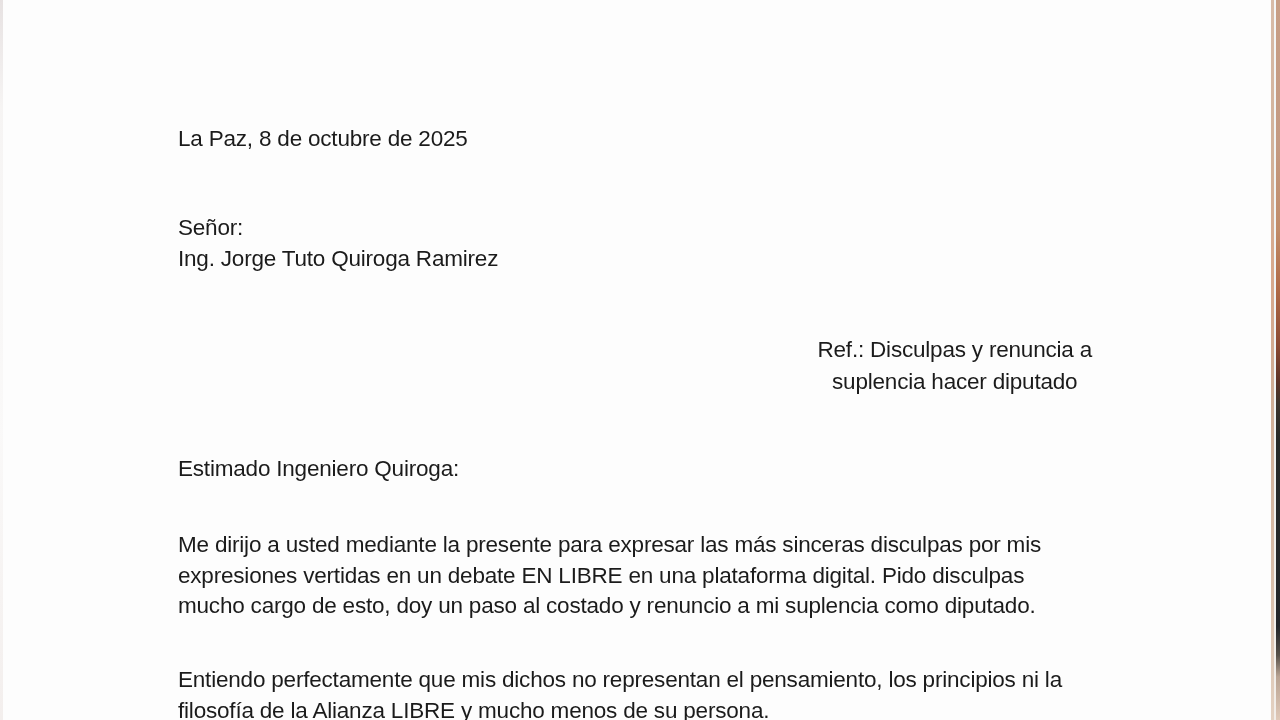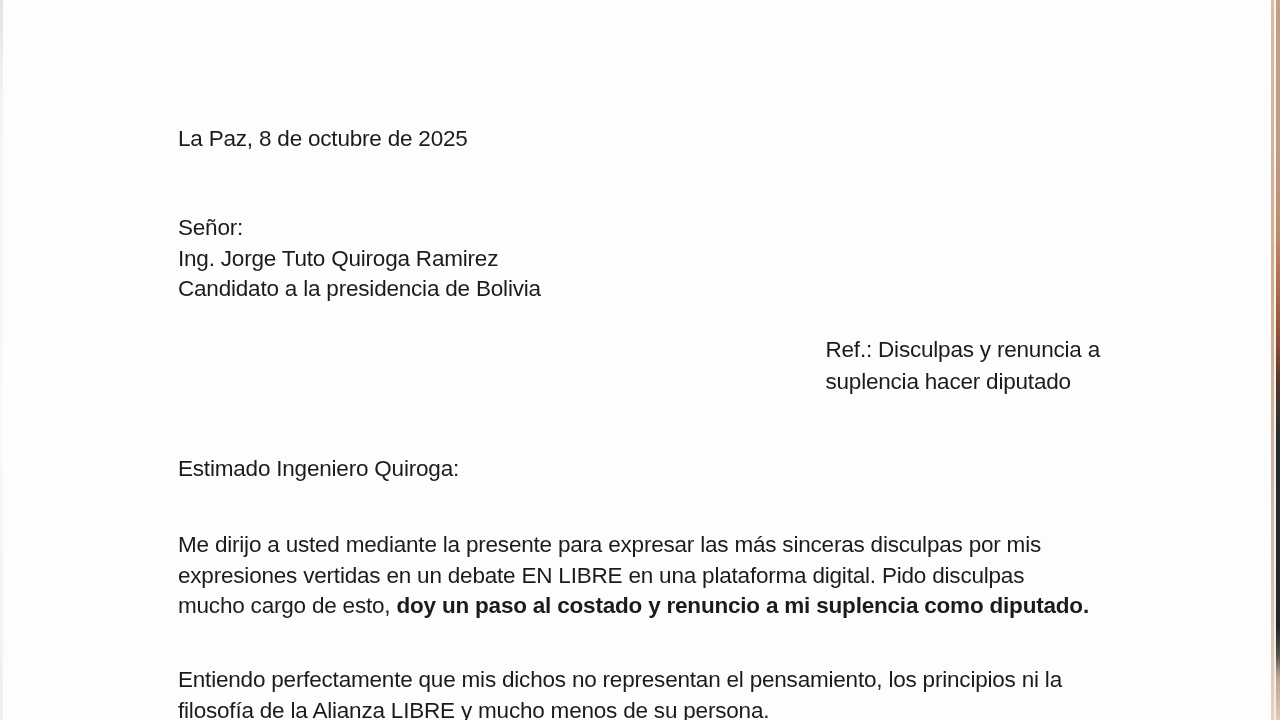--- a/index.html
+++ b/index.html
@@ -66,39 +66,38 @@
       #b9a392 94%,
       #e0c9b8 100%);
   }
   .text-block {
     position: absolute;
     font-size: 22.5px;
     line-height: 30.5px;
     letter-spacing: -0.2px;
     white-space: nowrap;
   }
-  .b { font-weight: 700; }
+  .b { font-weight: 400; }
   #date-line      { left: 178px; top: 124px; }
   #recipient      { left: 178px; top: 213px; }
-  #reference      { right: 180px; top: 334px; text-align: left; line-height: 32px; }
+  #reference      { right: 188px; top: 334px; text-align: center; line-height: 32px; }
   #greeting       { left: 178px; top: 454px; }
   #paragraph-1    { left: 178px; top: 530px; }
   #paragraph-2    { left: 178px; top: 665px; }
 </style>
 </head>
 <body>
 
 <div class="page">
 
   <div class="text-block" id="date-line">La Paz, 8 de octubre de 2025</div>
 
   <div class="text-block" id="recipient">
     <div>Señor:</div>
     <div>Ing. Jorge Tuto Quiroga Ramirez</div>
-    <div>Candidato a la presidencia de Bolivia</div>
   </div>
 
   <div class="text-block" id="reference">
     <div>Ref.: Disculpas y renuncia a</div>
     <div>suplencia hacer diputado</div>
   </div>
 
   <div class="text-block" id="greeting">Estimado Ingeniero Quiroga:</div>
 
   <div class="text-block" id="paragraph-1">

